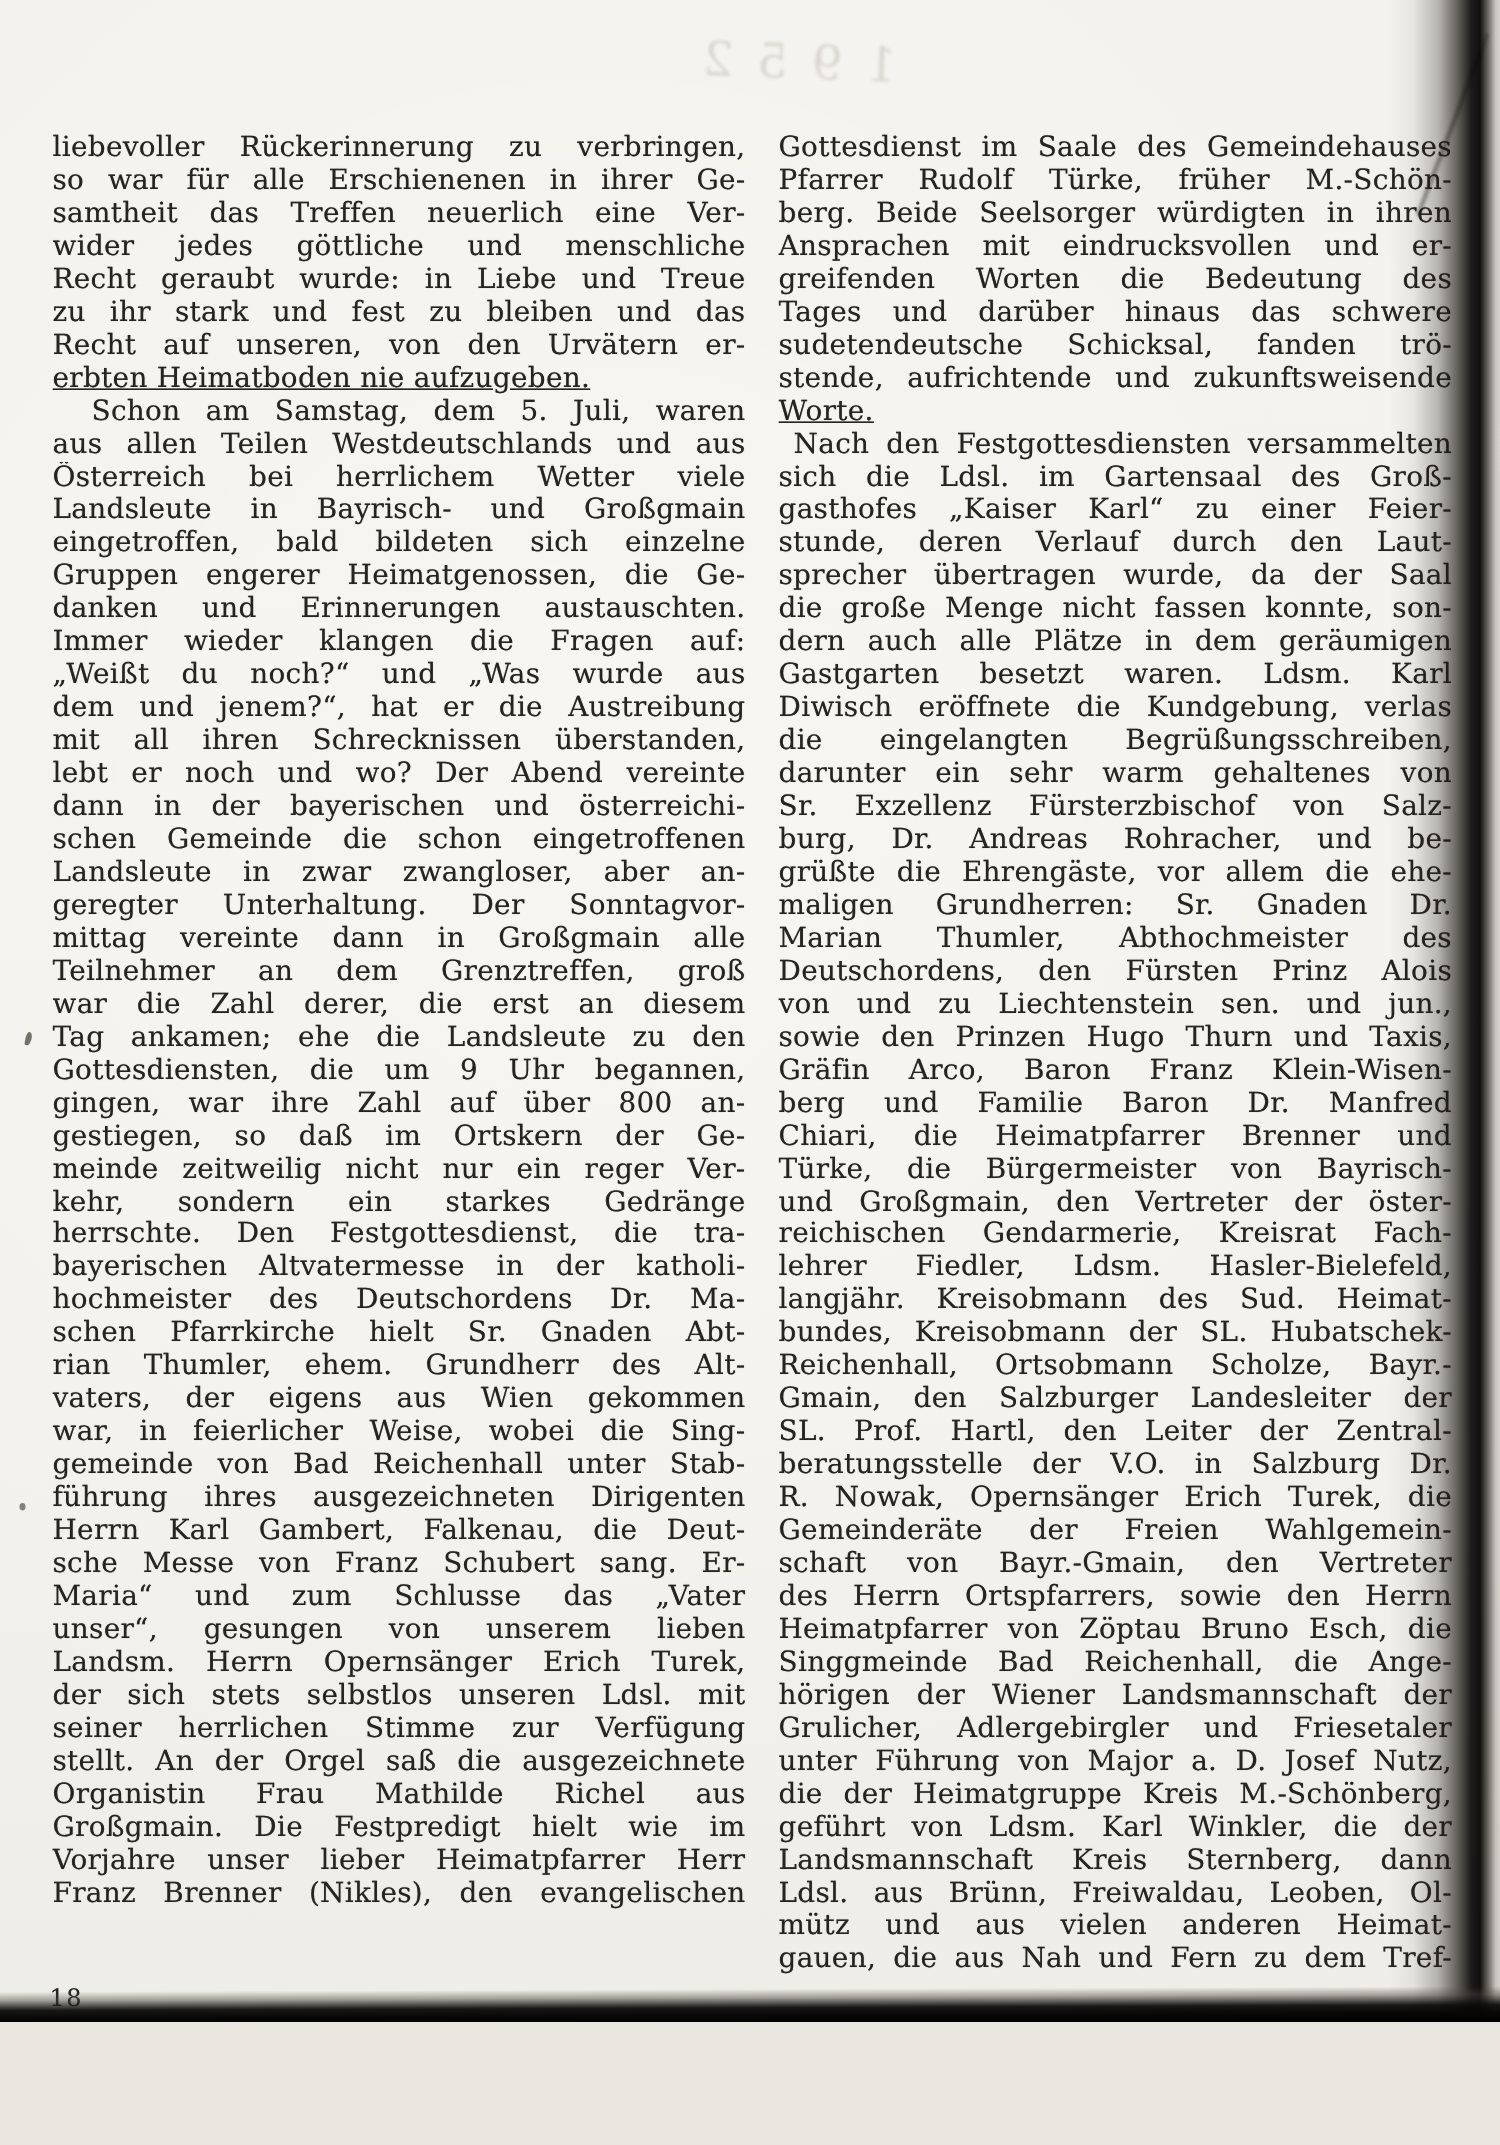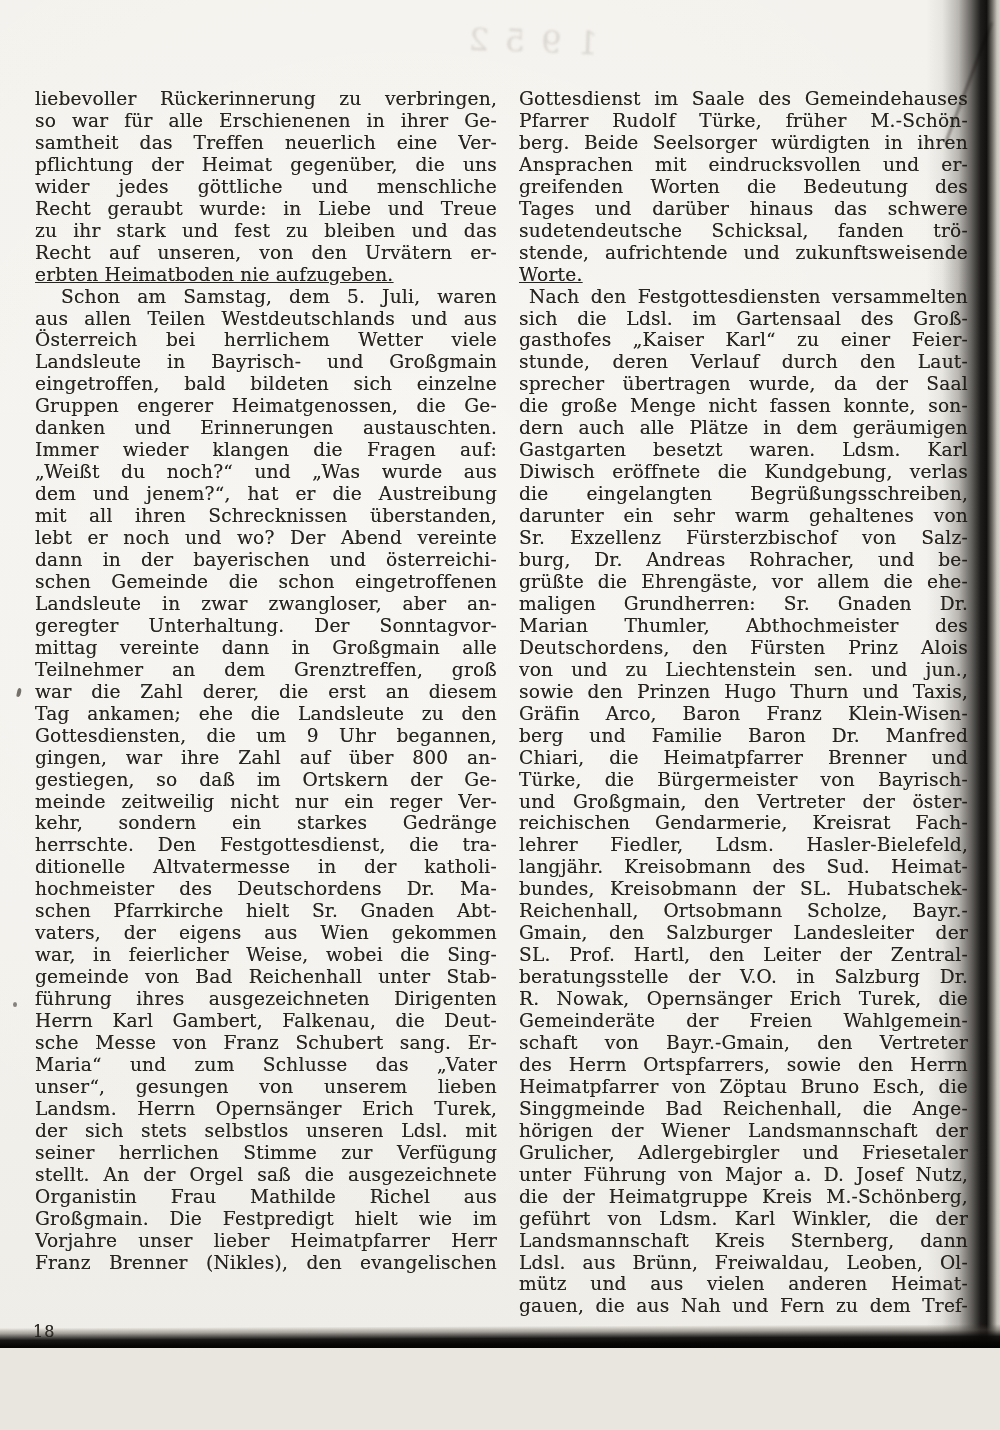--- a/index.html
+++ b/index.html
@@ -91,21 +91,20 @@
 <body>
 
 <div class="page">
 
   <div class="bleed">1952</div>
 
   <div class="col col-left">
       <div class="line">liebevoller Rückerinnerung zu verbringen,</div>
       <div class="line">so war für alle Erschienenen in ihrer Ge-</div>
       <div class="line">samtheit das Treffen neuerlich eine Ver-</div>
-      <div class="line">pflichtung der Heimat gegenüber, die uns</div>
       <div class="line">wider jedes göttliche und menschliche</div>
       <div class="line">Recht geraubt wurde: in Liebe und Treue</div>
       <div class="line">zu ihr stark und fest zu bleiben und das</div>
       <div class="line">Recht auf unseren, von den Urvätern er-</div>
       <div class="line align-left">erbten Heimatboden nie aufzugeben.</div>
       <div class="line" style="text-indent: 26px;">Schon am Samstag, dem 5. Juli, waren</div>
       <div class="line">aus allen Teilen Westdeutschlands und aus</div>
       <div class="line">Österreich bei herrlichem Wetter viele</div>
       <div class="line">Landsleute in Bayrisch- und Großgmain</div>
       <div class="line">eingetroffen, bald bildeten sich einzelne</div>
@@ -123,23 +122,24 @@
       <div class="line">mittag vereinte dann in Großgmain alle</div>
       <div class="line">Teilnehmer an dem Grenztreffen, groß</div>
       <div class="line">war die Zahl derer, die erst an diesem</div>
       <div class="line">Tag ankamen; ehe die Landsleute zu den</div>
       <div class="line">Gottesdiensten, die um 9 Uhr begannen,</div>
       <div class="line">gingen, war ihre Zahl auf über 800 an-</div>
       <div class="line">gestiegen, so daß im Ortskern der Ge-</div>
       <div class="line">meinde zeitweilig nicht nur ein reger Ver-</div>
       <div class="line">kehr, sondern ein starkes Gedränge</div>
       <div class="line">herrschte. Den Festgottesdienst, die tra-</div>
-      <div class="line">ditionelle Altvatermesse in der katholi-</div>
+      <div class="line">bayerischen Altvatermesse in der katholi-</div>
       <div class="line">hochmeister des Deutschordens Dr. Ma-</div>
       <div class="line">schen Pfarrkirche hielt Sr. Gnaden Abt-</div>
+      <div class="line">rian Thumler, ehem. Grundherr des Alt-</div>
       <div class="line">vaters, der eigens aus Wien gekommen</div>
       <div class="line">war, in feierlicher Weise, wobei die Sing-</div>
       <div class="line">gemeinde von Bad Reichenhall unter Stab-</div>
       <div class="line">führung ihres ausgezeichneten Dirigenten</div>
       <div class="line">Herrn Karl Gambert, Falkenau, die Deut-</div>
       <div class="line">sche Messe von Franz Schubert sang. Er-</div>
       <div class="line">Maria“ und zum Schlusse das „Vater</div>
       <div class="line">unser“, gesungen von unserem lieben</div>
       <div class="line">Landsm. Herrn Opernsänger Erich Turek,</div>
       <div class="line">der sich stets selbstlos unseren Ldsl. mit</div>

